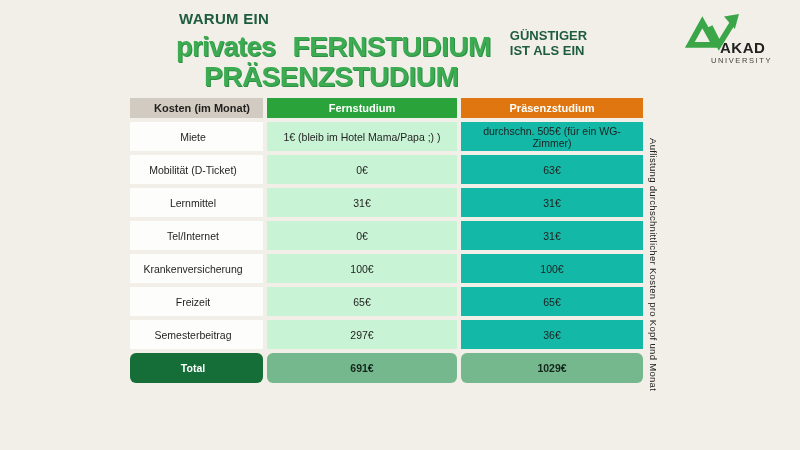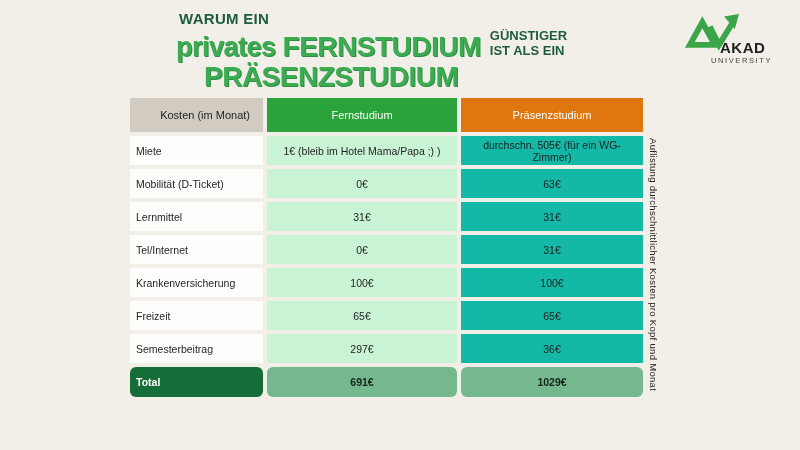--- a/index.html
+++ b/index.html
@@ -17,21 +17,21 @@
     color: #3cab52;
     line-height: 1;
   }
   .title-pre {
     font-size: 15px;
     font-weight: bold;
     color: #1d5c3c;
     letter-spacing: 0.3px;
     margin-left: 3px;
   }
-  .title-row2 { display: flex; align-items: flex-end; margin-top: 3px; }
+  .title-row2 { display: flex; align-items: flex-end; margin-top: 3px; gap: 10px; }
   .title-row3 { display: flex; align-items: flex-end; margin-top: 2px; margin-left: 21px; }
   .w-script {
     font-weight: bold;
     font-size: 27px;
     letter-spacing: -0.5px;
     color: #3cab52;
     text-shadow: 1px 1px 0 #2c8f44;
   }
   .w-caps {
     font-weight: bold;
@@ -79,25 +79,25 @@
   table.cost col.c1 { width: 190px; }
   table.cost col.c2 { width: 182px; }
   td, th {
     font-size: 10.5px;
     color: #1f1f1f;
     height: 29px;
     vertical-align: middle;
     text-align: center;
     padding: 2px 6px;
   }
-  tr.head th { height: 34px; font-size: 11px; font-weight: normal; }
+  tr.head th { height: 20px; font-size: 11px; font-weight: bold; }
   th.h0 { background: #d2cbc2; text-align: right; padding-right: 13px; color: #211f1d; }
   th.h1 { background: #2aa33b; color: #ffffff; }
   th.h2 { background: #e0760f; color: #ffffff; }
-  td.c0 { background: #fdfdfc; text-align: left; padding-right: 13px; }
+  td.c0 { background: #fdfdfc; text-align: center; padding-right: 13px; }
   td.c1 { background: #c9f3d5; }
   td.c2 { background: #14b8a6; }
   tr.total td { font-weight: bold; height: 30px; border-radius: 6px; }
   tr.total td.c0 { background: #156e38; color: #ffffff; }
   tr.total td.c1, tr.total td.c2 { background: #76b88d; color: #14261b; }
   
   .v-note {
     position: absolute;
     left: 648px; top: 138px;
     height: 292px;

